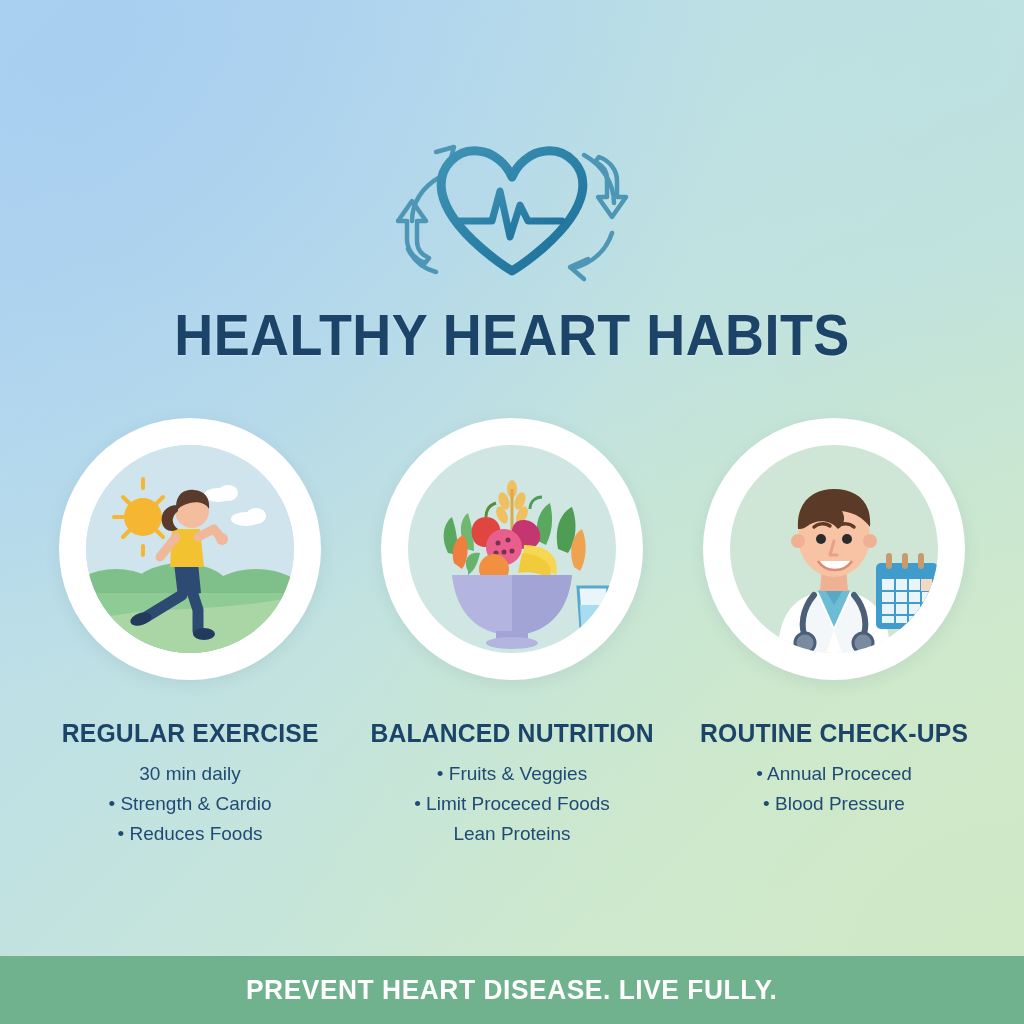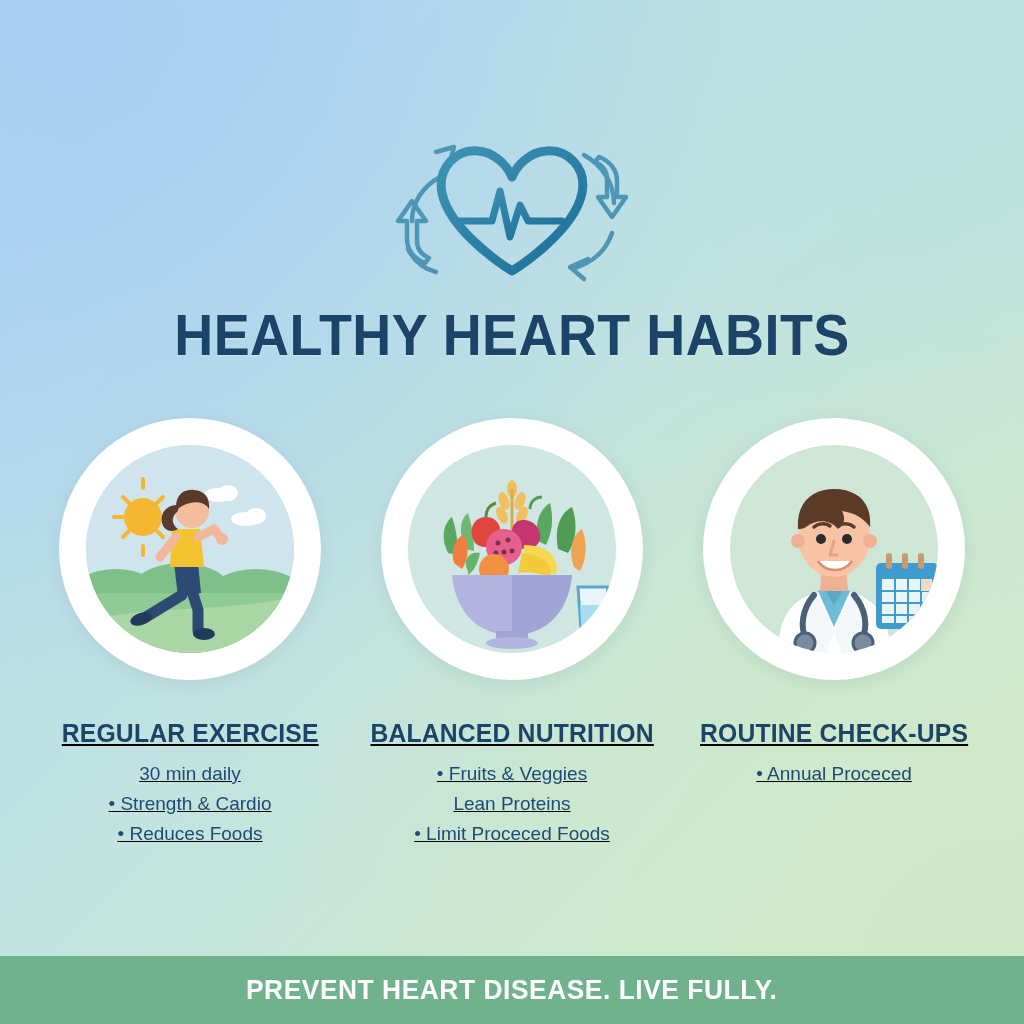--- a/index.html
+++ b/index.html
@@ -71,21 +71,20 @@
     left: 40px;
     width: 944px;
     display: flex;
     justify-content: space-between;
   }
   .col {
     width: 300px;
     display: flex;
     flex-direction: column;
     align-items: center;
-    text-decoration: underline;
   }
   .circle {
     position: relative;
     width: 262px;
     height: 262px;
     border-radius: 50%;
     background: #ffffff;
     box-shadow: 0 4px 16px rgba(60,90,110,0.10);
     display: flex;
     align-items: center;
@@ -324,22 +323,22 @@
             <g>
               <path d="M170,142 L200,142 L196,198 L174,198 Z" fill="#e8f6fc" stroke="#5aa9cc" stroke-width="3"></path>
               <path d="M172,160 L198,160 L196,196 L174,196 Z" fill="#a8dcf2"></path>
             </g>
           </svg>
         </div>
       </div>
       <div class="col-title">BALANCED NUTRITION</div>
       <ul class="col-list">
         <li>• Fruits &amp; Veggies</li>
+        <li>• Limit Proceced Foods</li>
         <li>Lean Proteins</li>
-        <li>• Limit Proceced Foods</li>
       </ul>
     </div>
 
     <div class="col">
       <div class="circle">
         <div class="circle-inner">
           <svg width="208" height="208" viewBox="0 0 208 208">
             <rect x="0" y="0" width="208" height="208" fill="#cfe6d6"></rect>
 
             <g>
@@ -398,20 +397,21 @@
                 <rect x="172" y="108" width="6" height="16" rx="3"></rect>
                 <rect x="188" y="108" width="6" height="16" rx="3"></rect>
               </g>
             </g>
           </svg>
         </div>
       </div>
       <div class="col-title">ROUTINE CHECK-UPS</div>
       <ul class="col-list">
         <li>• Annual Proceced</li>
+        <li>• Blood Pressure</li>
       </ul>
     </div>
   </div>
 
   <div class="footer">
     <div class="footer-text">PREVENT HEART DISEASE. LIVE FULLY.</div>
   </div>
 </div>
 
 </body></html>

